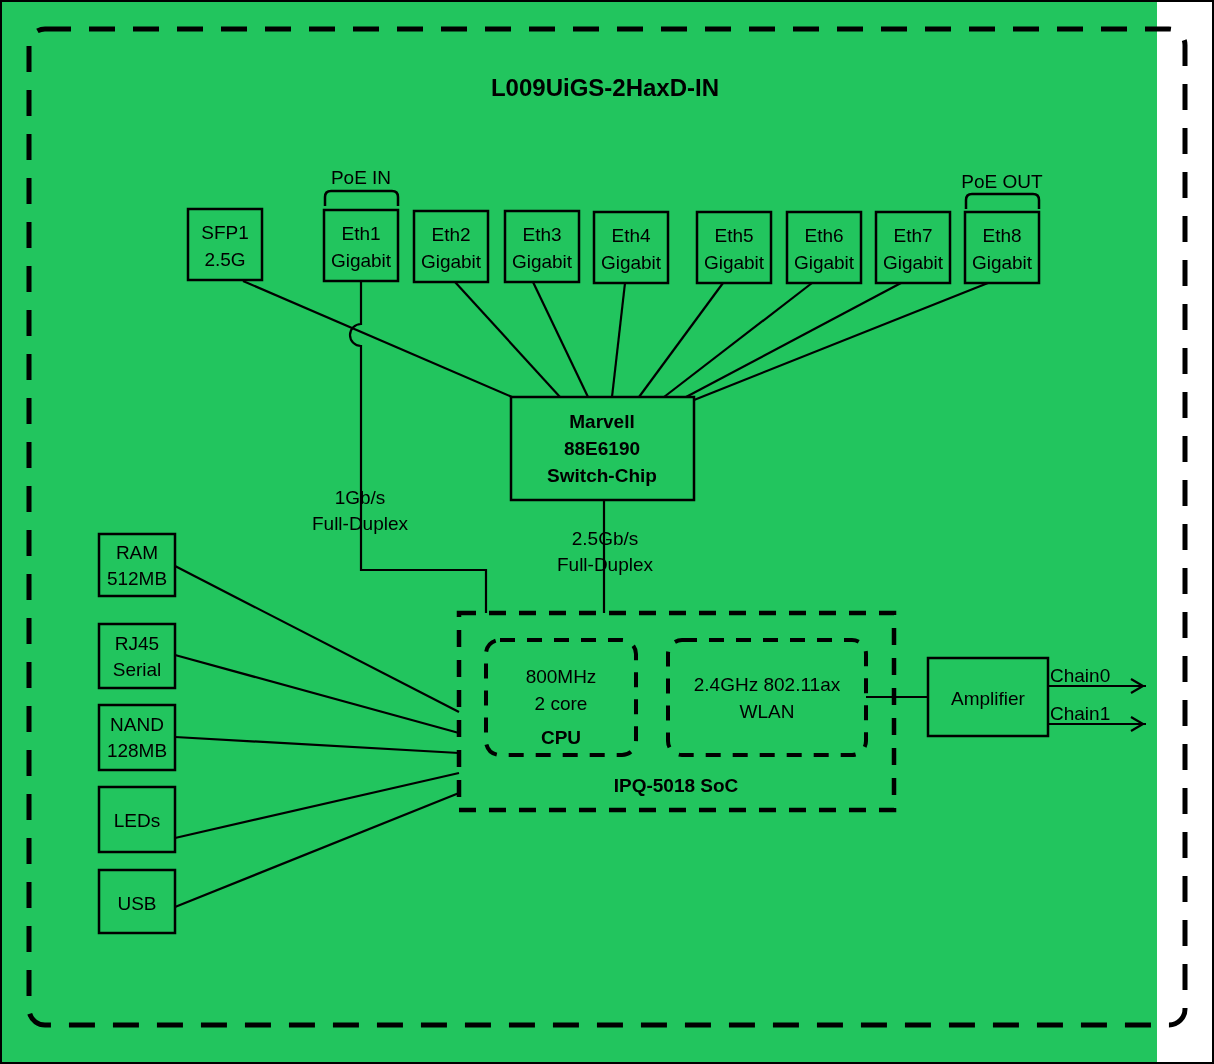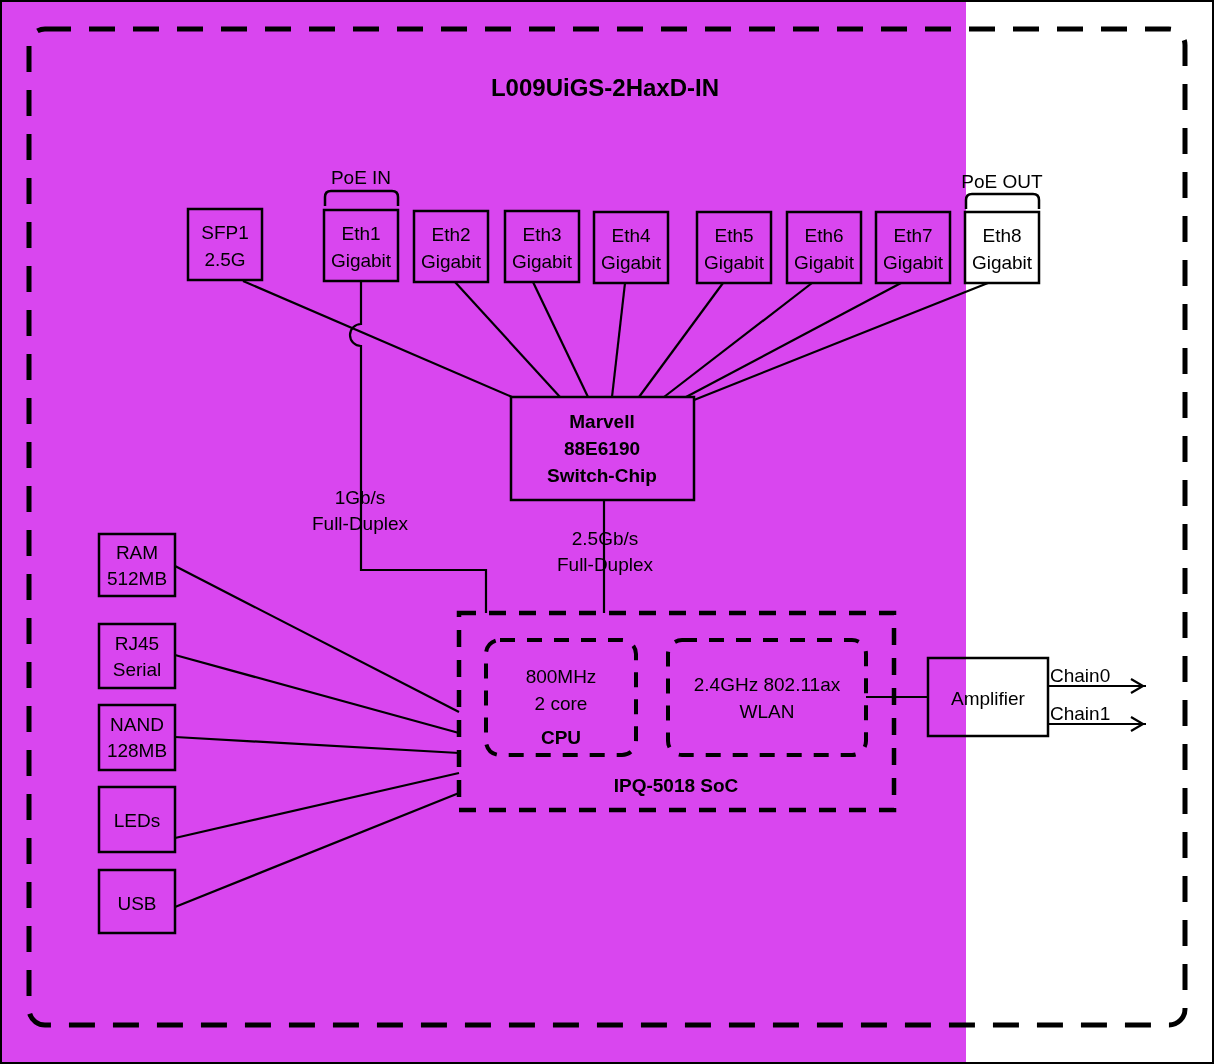--- a/index.html
+++ b/index.html
@@ -1,18 +1,18 @@
 <!DOCTYPE html>
 <html><head>
 <meta charset="utf-8">
 <style>
   html,body{margin:0;padding:0;background:#ffffff;}
   body{width:1214px;height:1064px;overflow:hidden;
        font-family:"Liberation Sans","DejaVu Sans",sans-serif;}
-  #stage{position:relative;width:966px;height:1064px;background:#d946ef;}
+  #stage{position:relative;width:1157px;height:1064px;background:#22c55e;}
   svg#diagram{position:absolute;left:0;top:0;width:1214px;height:1064px;display:block;}
   text{font-family:"Liberation Sans","DejaVu Sans",sans-serif;fill:#000;}
   .lbl{font-size:19px;}
   .lbl-b{font-size:19px;font-weight:bold;}
   .title{font-size:24px;font-weight:bold;}
   .box{fill:none;stroke:#000;stroke-width:2.5;}
   .wire{stroke:#000;stroke-width:2.2;fill:none;stroke-linecap:butt;}
   .dash-outer{fill:none;stroke:#000;stroke-width:5;stroke-dasharray:26 18;stroke-linecap:butt;}
   .dash-soc{fill:none;stroke:#000;stroke-width:4.5;stroke-dasharray:17 13;}
   .dash-inner{fill:none;stroke:#000;stroke-width:4;stroke-dasharray:15 12;}

